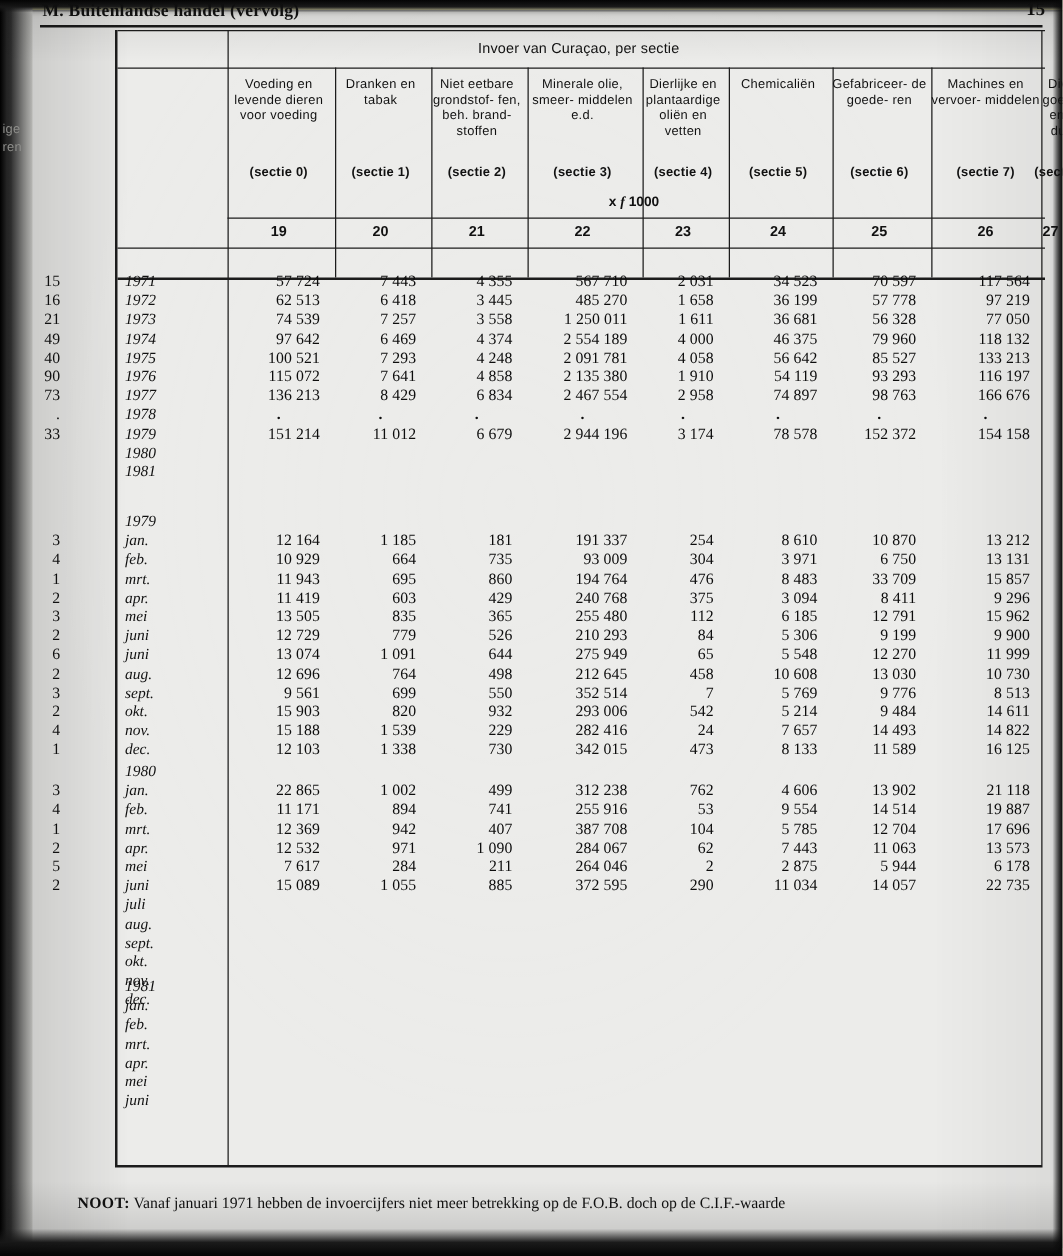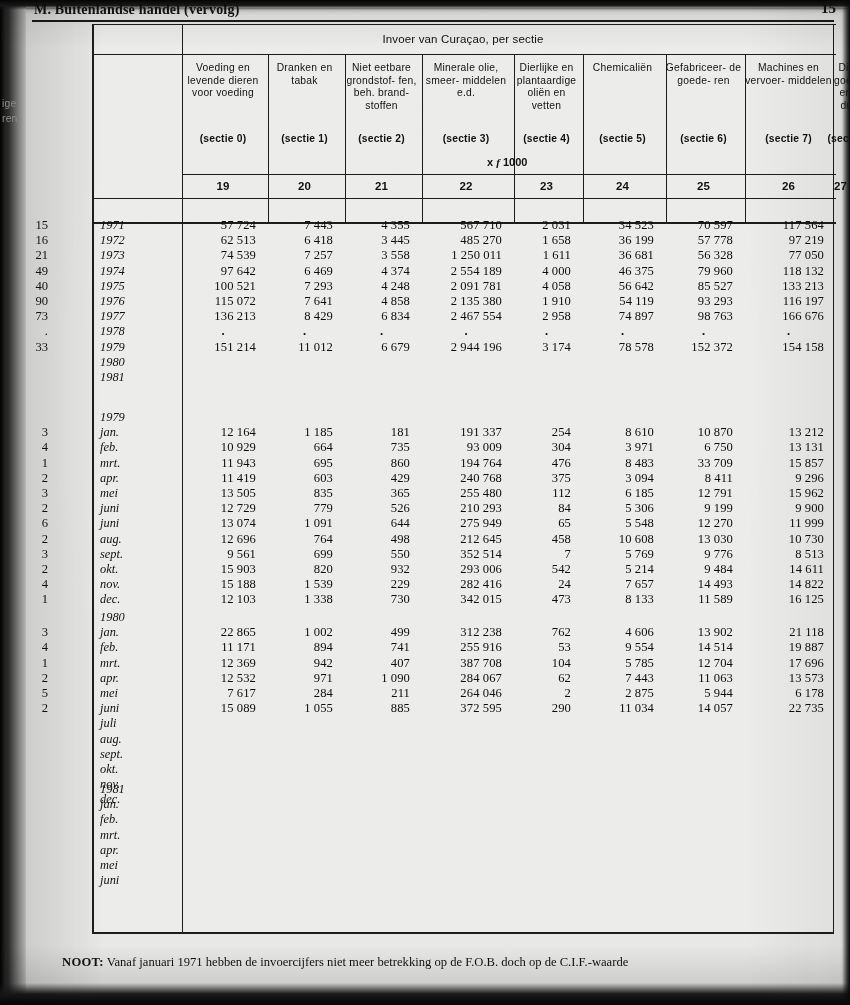--- a/index.html
+++ b/index.html
@@ -12,21 +12,21 @@
     height: 1005px;
     overflow: hidden;
     font-family: "Liberation Sans", sans-serif;
   }
 
   
   #scan {
     position: relative;
     width: 850px;
     height: 1005px;
-    background: #ffffff;
+    background: #fef9c3;
     overflow: hidden;
   }
 
   
   #paper {
     position: absolute;
     left: 22px;
     top: 8px;
     width: 828px;
     height: 990px;

